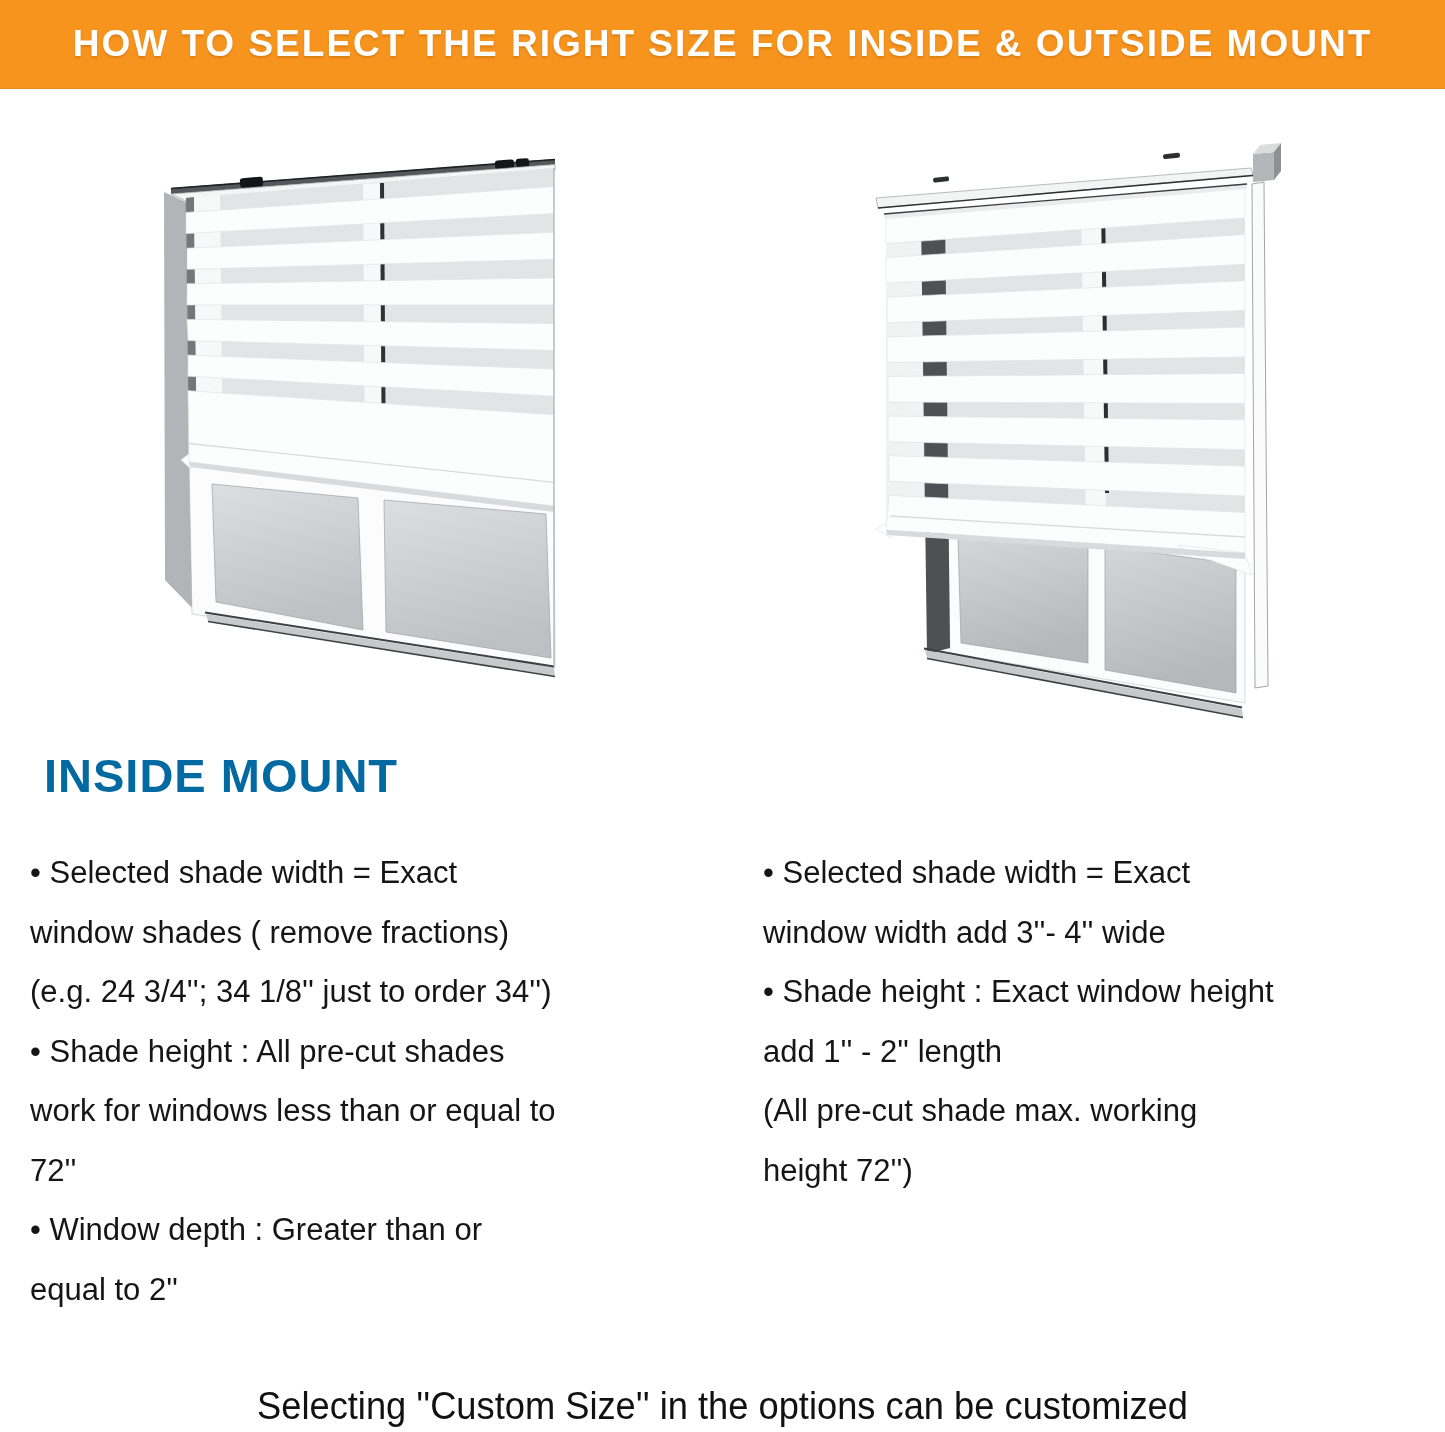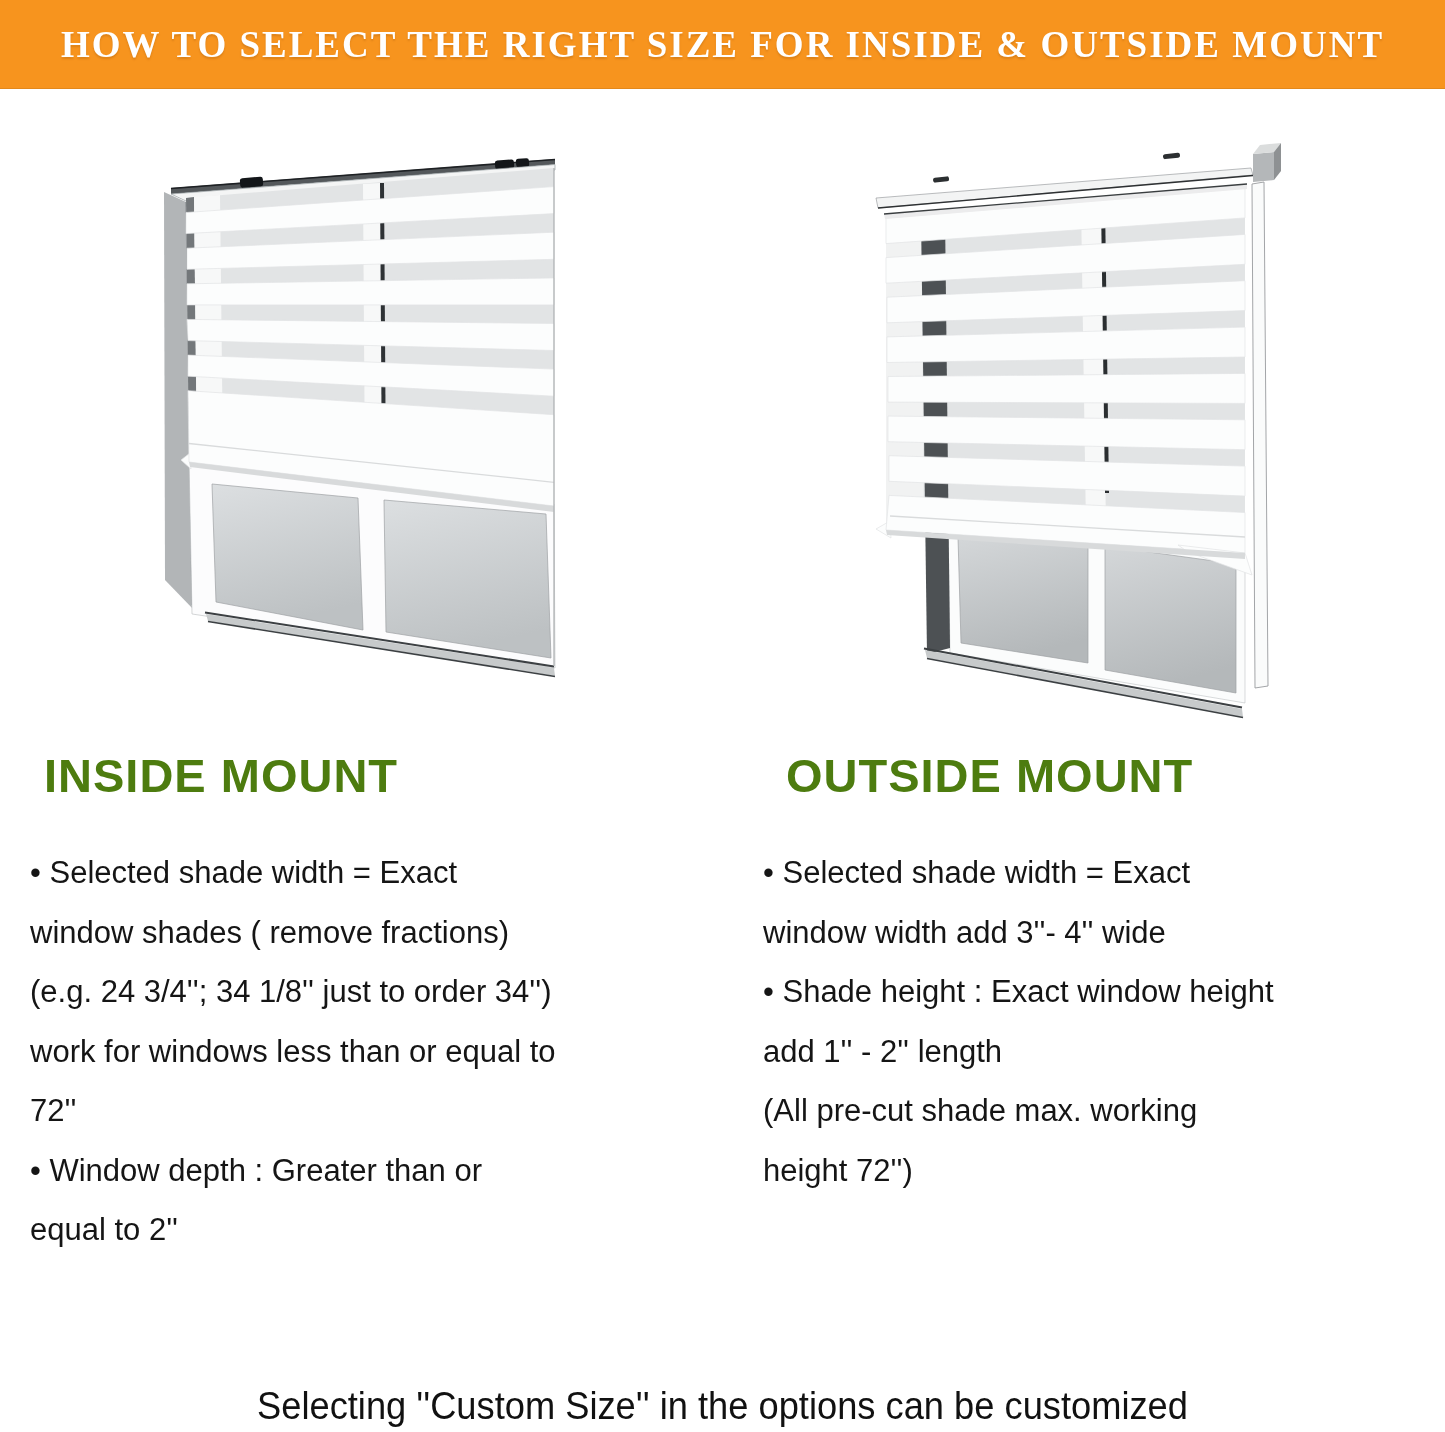--- a/index.html
+++ b/index.html
@@ -14,28 +14,27 @@
   .banner{
     position:absolute;left:0;top:0;width:100%;height:88px;
     background:#F7941E;
     display:flex;align-items:center;justify-content:center;
     border-bottom:1px solid rgba(0,0,0,0.08);
   }
   .banner-text{
     color:#ffffff;font-weight:bold;font-size:37px;letter-spacing:2px;
     white-space:nowrap;
     text-shadow:0 2px 2px rgba(120,60,0,0.22);
-    font-family:Liberation Serif, serif;
   }
   .illus{position:absolute;}
   #illus-inside{left:158px;top:150px;width:420px;height:570px;}
   #illus-outside{left:848px;top:128px;width:480px;height:604px;}
   .col-heading{
     position:absolute;top:748px;
-    font-size:47px;font-weight:bold;color:#4d7c0f;letter-spacing:1px;
+    font-size:47px;font-weight:bold;color:#0369a1;letter-spacing:1px;
     white-space:nowrap;
   }
   #heading-inside{left:44px;}
   #heading-outside{left:786px;}
   .col-text{
     position:absolute;top:843px;
     font-size:31px;color:#151515;line-height:59.5px;
     white-space:nowrap;
   }
   #text-inside{left:30px;width:678px;}
@@ -172,26 +171,26 @@
     <g>
       <polygon points="77,522 394,581 395,589 79,530" fill="#c7cacb"></polygon>
       <line x1="76" y1="520.5" x2="394" y2="579.5" stroke="#3c4043" stroke-width="2"></line>
       <line x1="79" y1="530.5" x2="395" y2="589.5" stroke="#3c4043" stroke-width="1.6"></line>
     </g>
 
     <polygon points="404,56 416,54 420,558 407,560" fill="#fafbfb" stroke="#989b9e" stroke-width="0.9"></polygon>
   </svg>
 
   <div class="col-heading" id="heading-inside">INSIDE MOUNT</div>
-  <div class="col-heading" id="heading-outside">OUTSIDE MOUNT</div>
 
   <div class="col-text" id="text-inside">
     <div>• Selected shade width = Exact</div>
     <div>window shades ( remove fractions)</div>
     <div>(e.g. 24 3/4''; 34 1/8'' just to order 34'')</div>
+    <div>• Shade height : All pre-cut shades</div>
     <div>work for windows less than or equal to</div>
     <div>72''</div>
     <div>• Window depth : Greater than or</div>
     <div>equal to 2''</div>
   </div>
 
   <div class="col-text" id="text-outside">
     <div>• Selected shade width = Exact</div>
     <div>window width add 3''- 4'' wide</div>
     <div>• Shade height : Exact window height</div>

